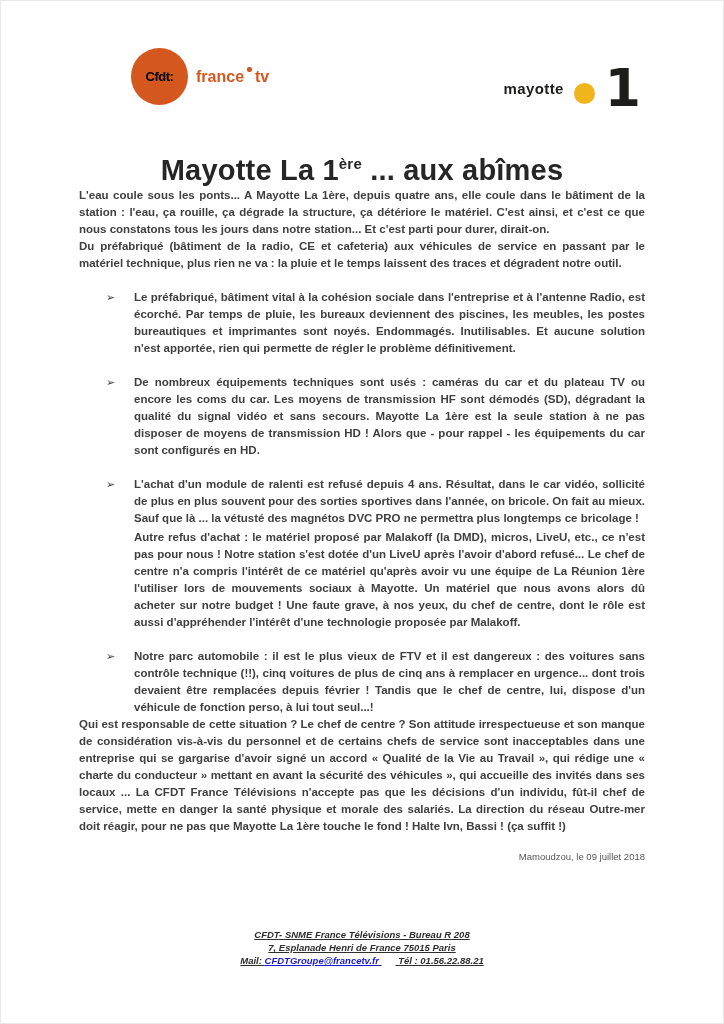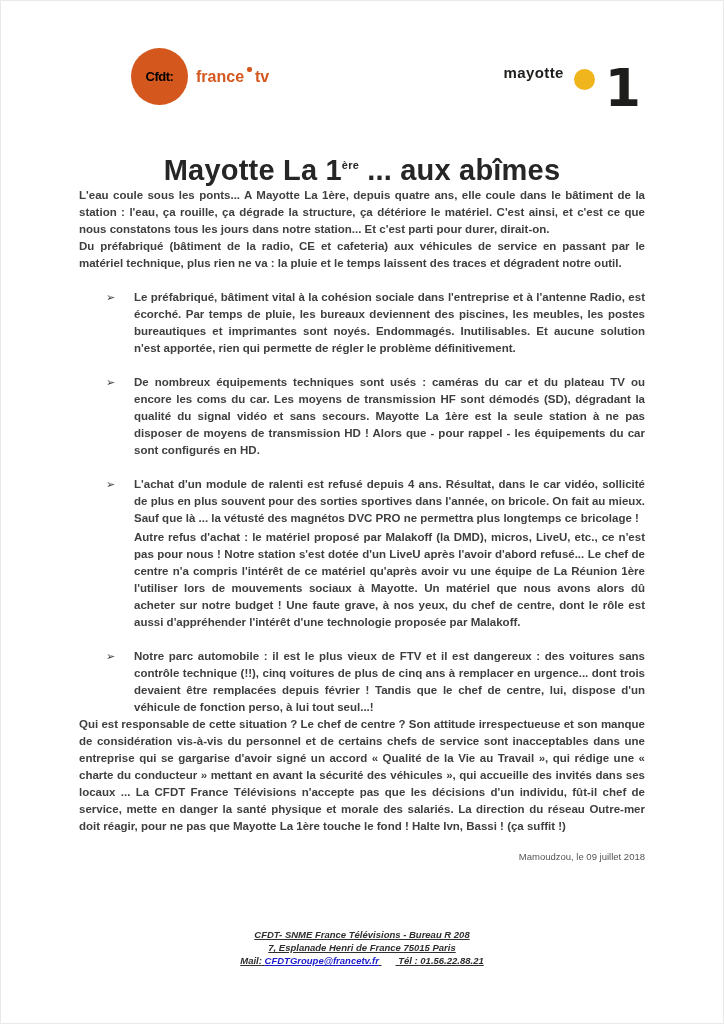--- a/index.html
+++ b/index.html
@@ -16,32 +16,32 @@
   .cfdt-circle{
     width:57px;height:57px;border-radius:50%;
     background:var(--cfdt-orange,#d4581e);
     color:#000000;font-weight:bold;font-size:13px;letter-spacing:-0.5px;
     display:flex;align-items:center;justify-content:center;margin-left:32px;
   }
   .francetv{display:flex;align-items:flex-start;gap:3px;color:var(--cfdt-orange,#d4581e);
     font-weight:bold;font-size:16px;}
   .ftv-dot{width:5px;height:5px;border-radius:2px;background:var(--cfdt-orange,#d4581e);
     display:inline-block;transform:translateY(-1px);}
-  .mayotte-logo{display:flex;align-items:flex-start;gap:10px;margin-top:16px;margin-right:4px;}
+  .mayotte-logo{display:flex;align-items:center;gap:10px;margin-top:16px;margin-right:4px;}
   .mayotte-word{font-weight:bold;font-size:15px;color:#1d1d1b;letter-spacing:0.4px;}
   .mayotte-dot{width:21px;height:21px;border-radius:50%;
     background:var(--mayotte-yellow,#f0b41c);transform:translateY(5px);}
   .mayotte-one{font-family:"DejaVu Sans", sans-serif;font-weight:800;font-size:52px;
     line-height:0.95;color:#1d1d1b;}
   
   h1.doc-title{
     margin:42px 0 0 0;text-align:center;font-weight:600;font-size:29px;color:#262626;
     letter-spacing:0.2px;
   }
-  h1.doc-title sup{font-size:11px;}
+  h1.doc-title sup{font-size:15px;}
   
   .body-text{font-size:11.5px;line-height:17px;text-align:justify;}
   p.para{margin:0;font-weight:bold;}
   .intro-1{margin-top:17px;}
   .intro-2{margin-top:14px;}
   ul.points{list-style:none;margin:15px 0 0 0;padding:0;}
   ul.points li{position:relative;padding-left:55px;margin-top:17px;}
   ul.points .marker{position:absolute;left:27px;top:0;font-size:11px;color:#3a3a3a;}
   ul.points li p + p{margin-top:2px;}
   .closing{margin-top:19px;}

